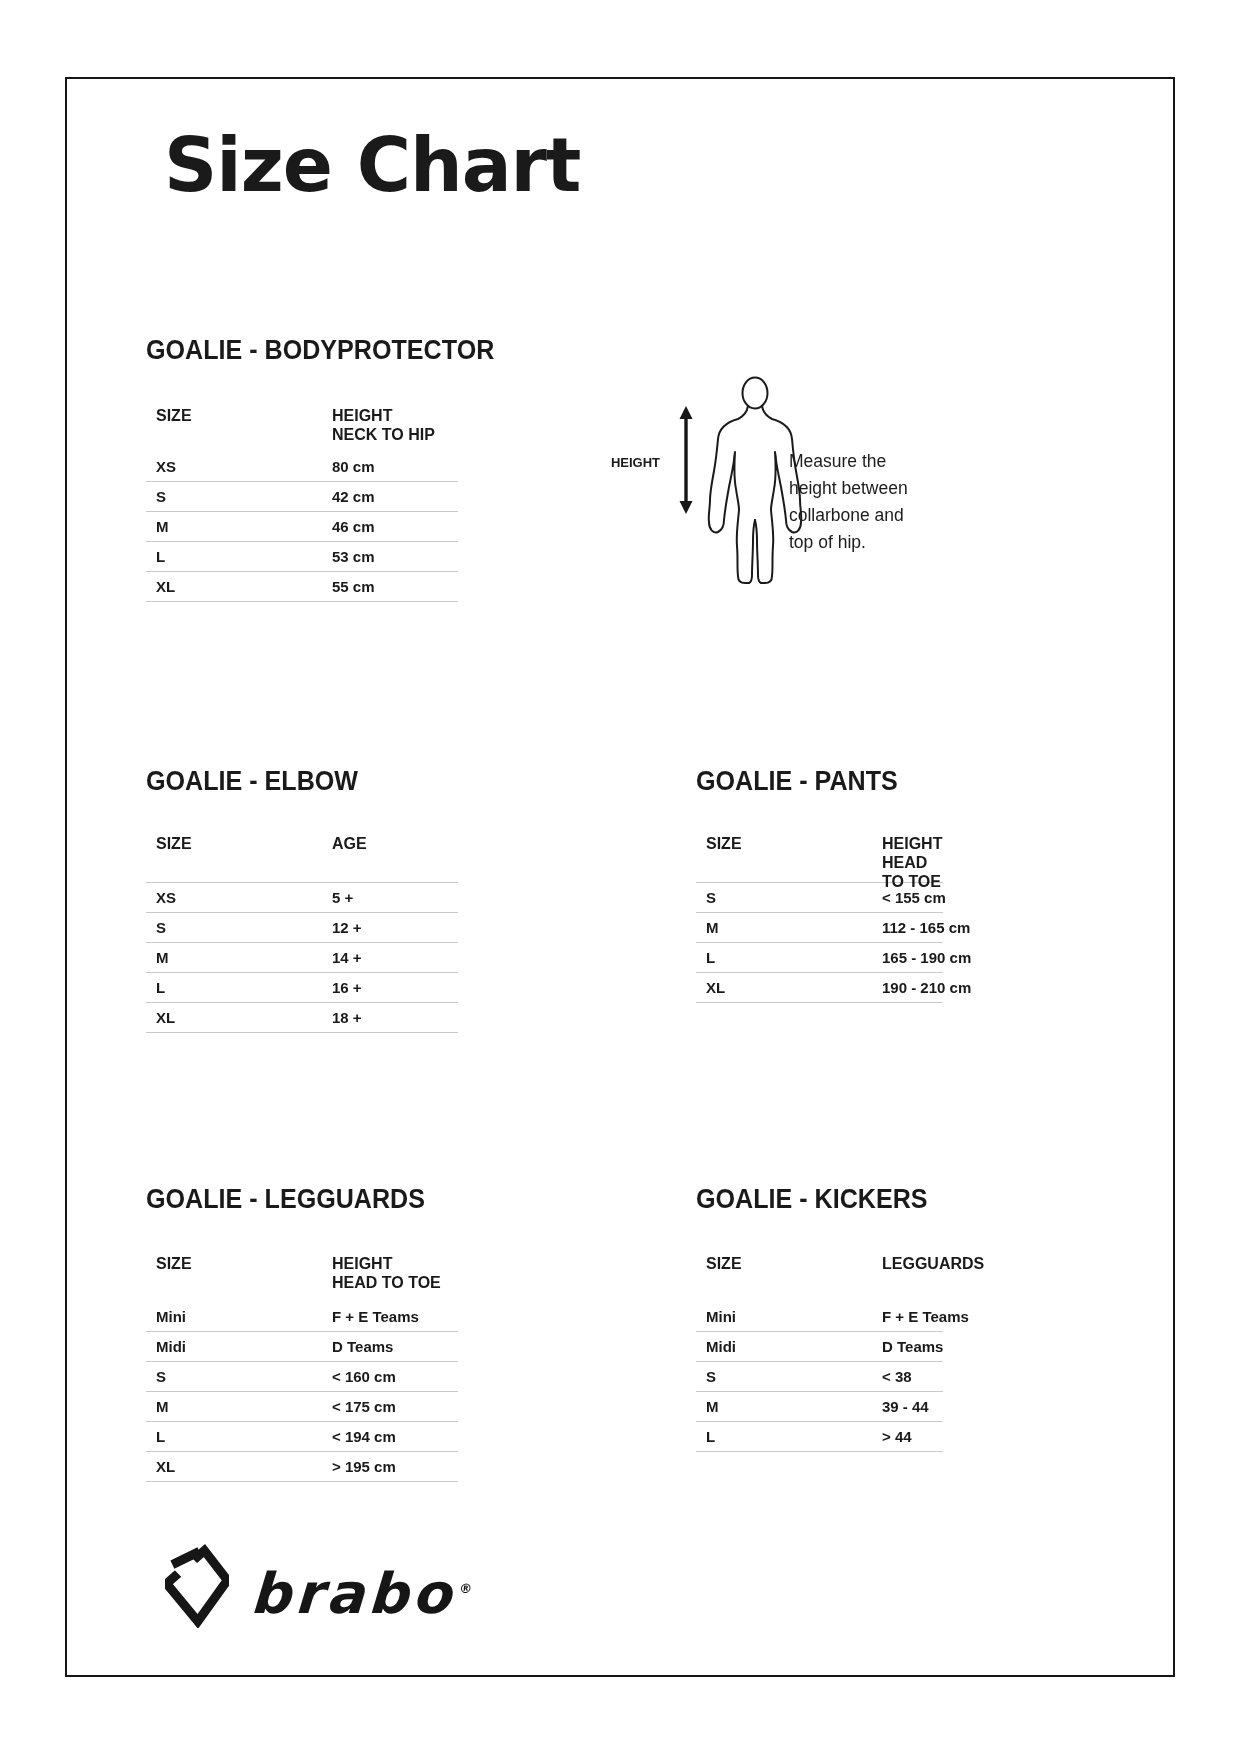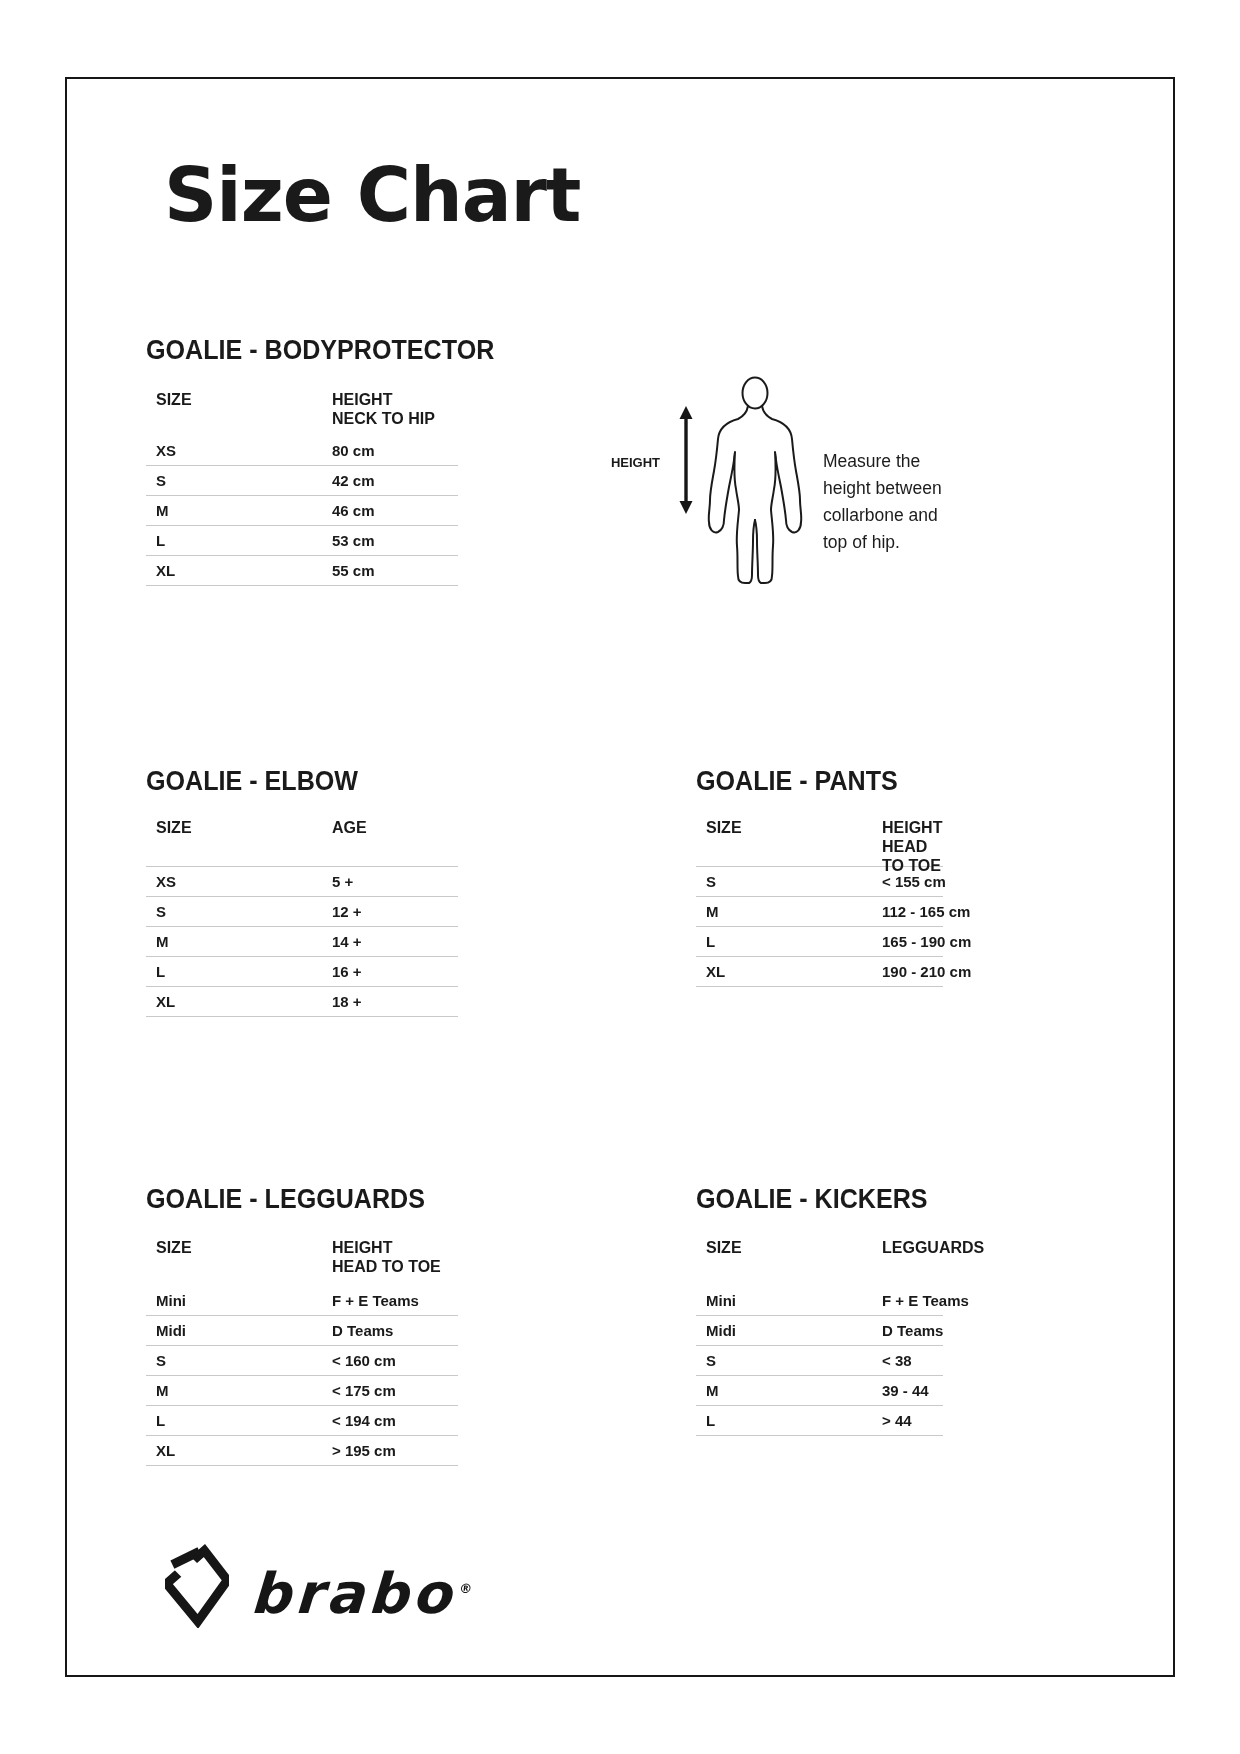--- a/index.html
+++ b/index.html
@@ -12,27 +12,26 @@
   .abs { position:absolute; }
   .frame {
     position:absolute; left:65px; top:77px; width:1106px; height:1596px;
     border:2px solid #161616;
   }
   .page-title {
     left:164px; top:128px;
     font-family:"DejaVu Sans","Liberation Sans",sans-serif;
     font-weight:800; font-size:74px; line-height:1; letter-spacing:-1px;
     white-space:nowrap;
-    margin-top:30px;
   }
   .section-title {
     font-size:27px; font-weight:700; line-height:1; letter-spacing:0;
     transform:scaleX(0.93); transform-origin:left center; white-space:nowrap;
   }
-  .table { position:absolute; }
+  .table { position:absolute;margin-top:16px; }
   .thead { display:flex; }
   .thead.h46 { height:46px; } .thead.h48 { height:48px; }
   .hcell {
     font-size:16px; font-weight:700; line-height:19px;
     white-space:pre-line; letter-spacing:0;
   }
   .c0 { flex:0 0 186px; width:186px; padding-left:10px; box-sizing:border-box; }
   .c1 { flex:1 1 auto; }
   .tbody.topline { border-top:1px solid #c9c9c9; }
   .trow { display:flex; height:29px; align-items:center; border-bottom:1px solid #c9c9c9; }
@@ -114,21 +113,21 @@
       C 45 182, 44 192, 45 200
       C 45 204, 47 207, 52 207
       L 56 207
       C 58 206, 59 203, 59 199
       C 59 188, 60 176, 60 165
       C 60 154, 61 148, 62 144"></path>
     <use href="#half-body" transform="translate(124,0) scale(-1,1)"></use>
   </g>
 </svg>
 
-<div class="abs measure-text" style="left:823px; top:448px;">Measure the
+<div class="abs measure-text" style="left:789px; top:448px;">Measure the
 height between
 collarbone and
 top of hip.</div>
 
 <div class="abs section-title" style="left:146px; top:768px;">GOALIE - ELBOW</div>
 <div class="table" style="left:146px; top:818px; width:312px;">
   <div class="thead h48">
     <div class="hcell c0">SIZE</div>
     <div class="hcell c1">AGE</div>
   </div>

